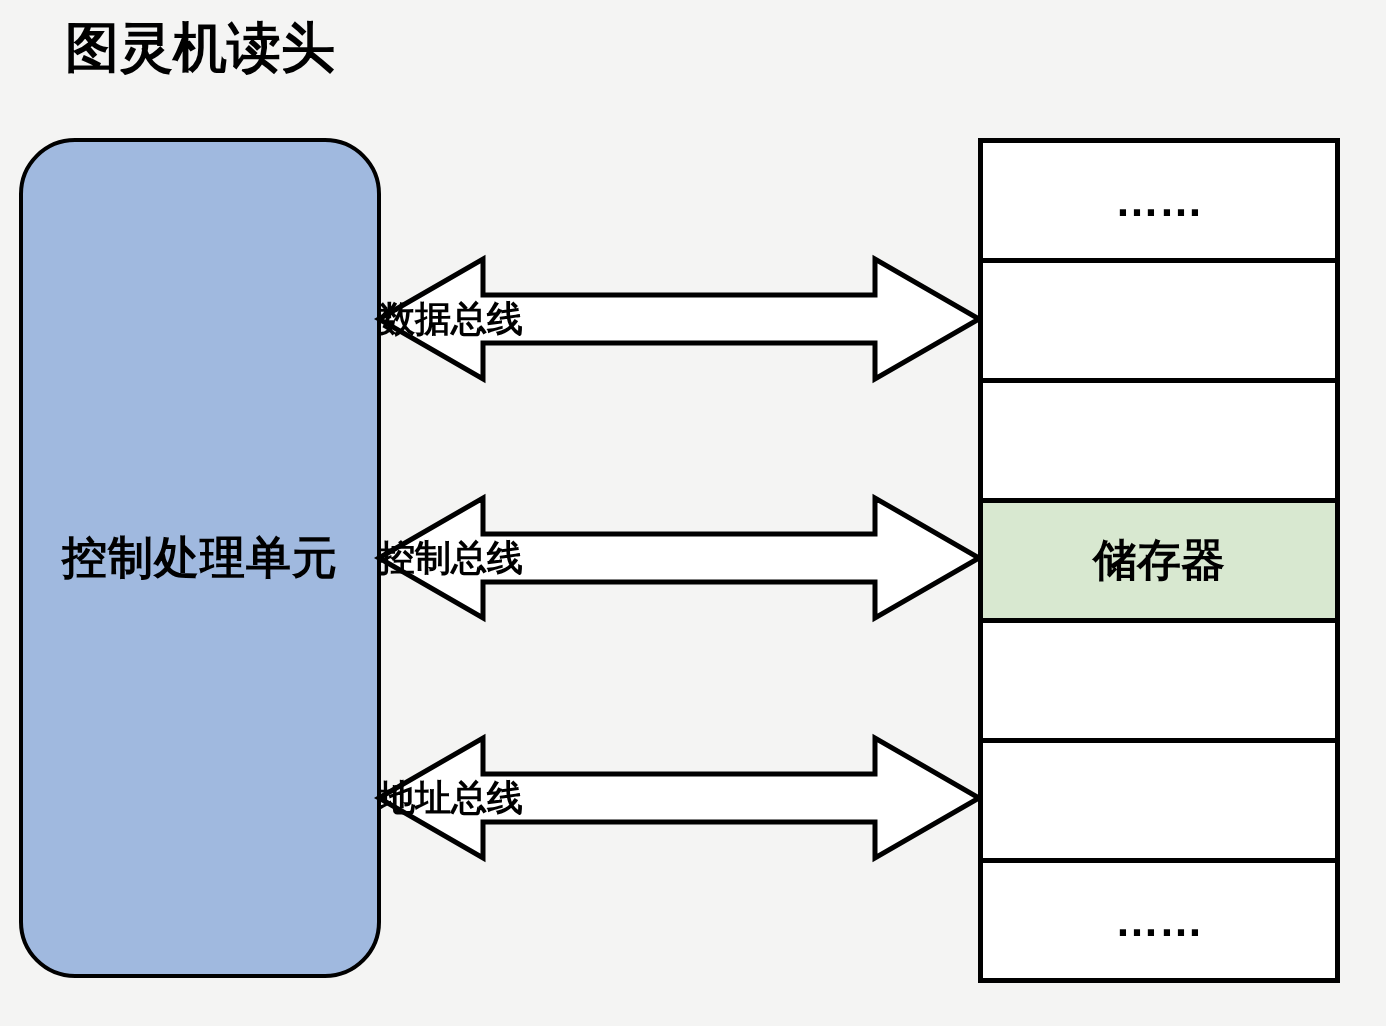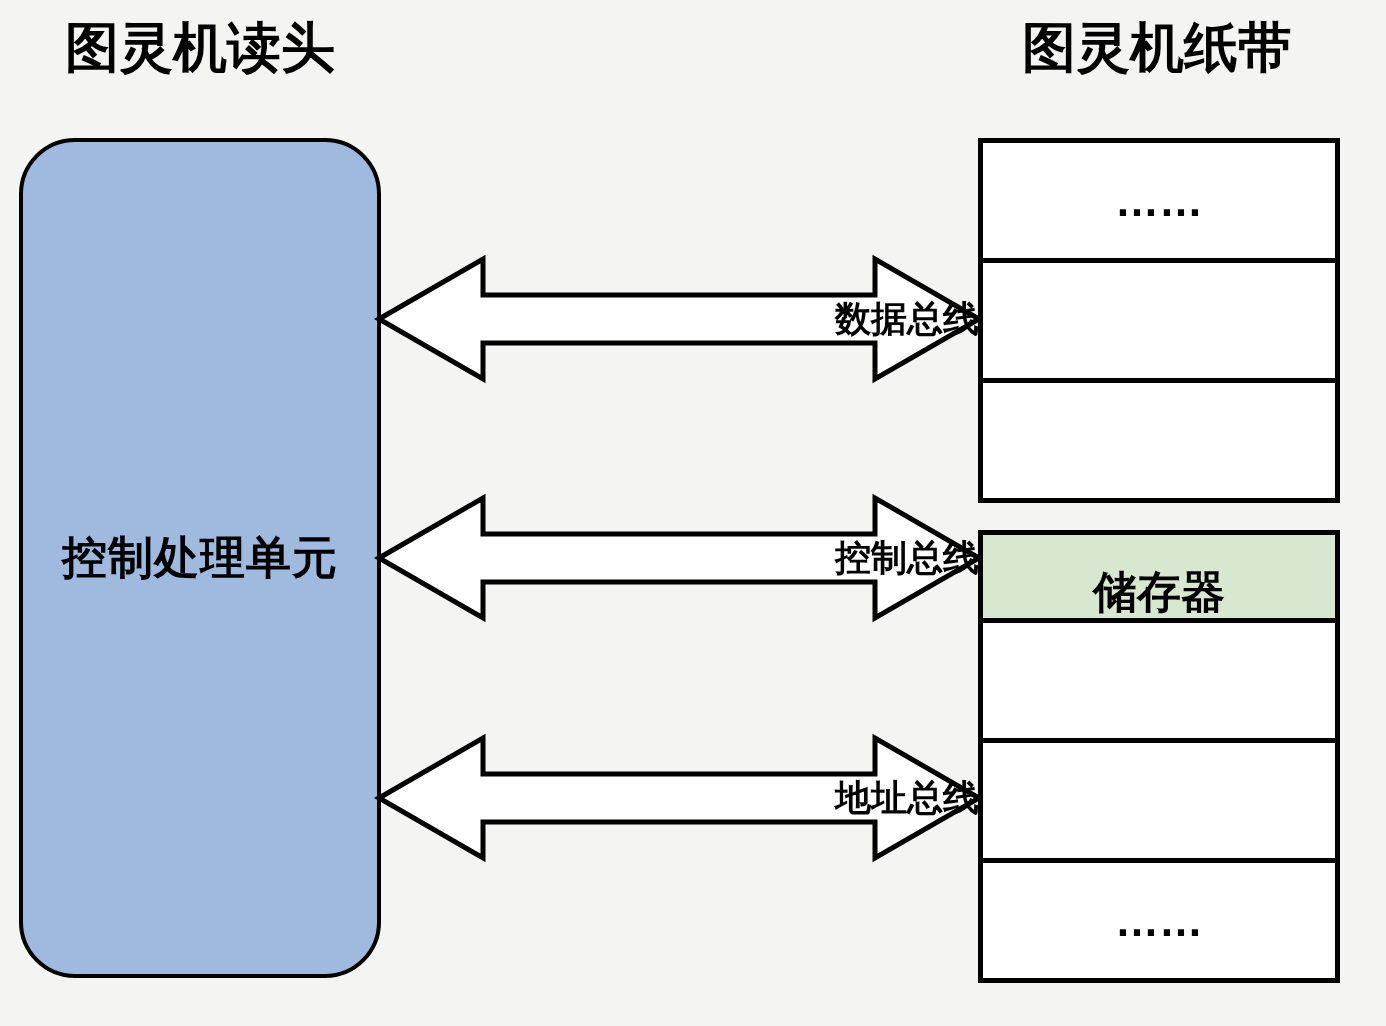--- a/index.html
+++ b/index.html
@@ -62,21 +62,21 @@
   .bus-1 { top: 249px; }
   .bus-2 { top: 488px; }
   .bus-3 { top: 728px; }
   .bus-label {
     position: absolute;
     left: 10px;
     top: 46px;
     width: 600px;
     height: 48px;
     line-height: 48px;
-    text-align: right;
+    text-align: left;
     font-size: 36px;
     font-weight: 700;
     white-space: nowrap;
   }
 
   .tape {
     position: absolute;
     left: 978px;
     top: 138px;
     width: 362px;
@@ -90,29 +90,28 @@
     box-sizing: border-box;
     border: 5px solid var(--stroke, #000);
     background: #FFFFFF;
     display: flex;
     align-items: center;
     justify-content: center;
     font-size: 44px;
     font-weight: 700;
     white-space: nowrap;
   }
-  .cell-highlight { background: var(--cell-highlight, #D8E8D0); margin-top: 32px; }
+  .cell-highlight { background: var(--cell-highlight, #D8E8D0); }
 </style>
 </head>
 <body>
 
 <div class="canvas">
 
   <div class="title title-left">图灵机读头</div>
-  <div class="title title-right">图灵机纸带</div>
 
   <div class="cpu-box">
     <span class="cpu-label">控制处理单元</span>
   </div>
 
   <div class="bus bus-1">
     <svg viewBox="0 0 620 140" aria-hidden="true">
       <polygon points="10,70 114,10 114,46 506,46 506,10 610,70 506,130 506,94 114,94 114,130" fill="#FFFFFF" stroke="#000000" stroke-width="5" stroke-linejoin="miter"></polygon>
     </svg>
     <div class="bus-label">数据总线</div>

